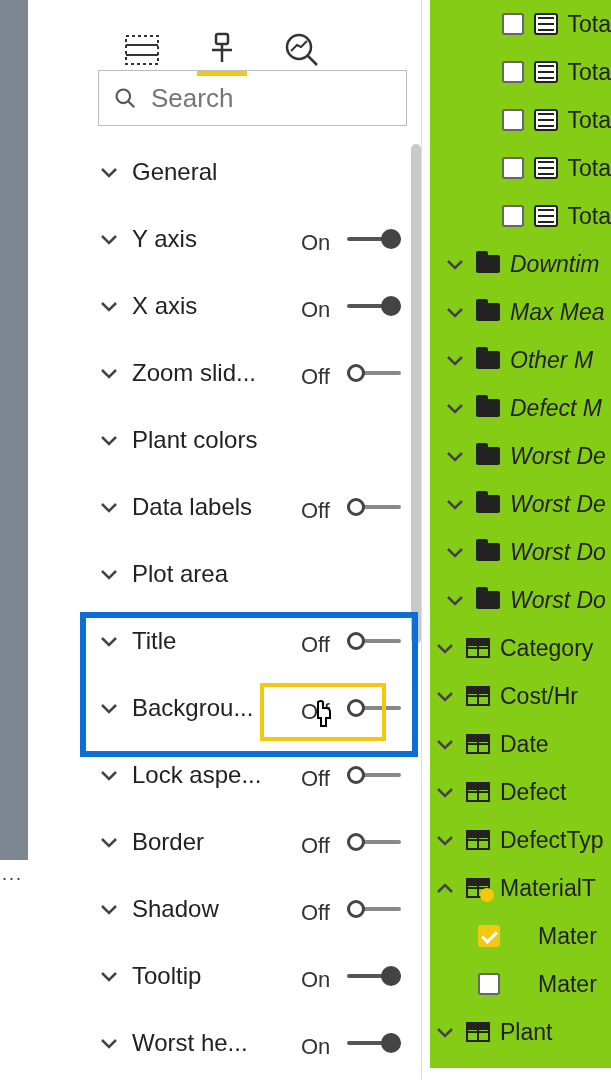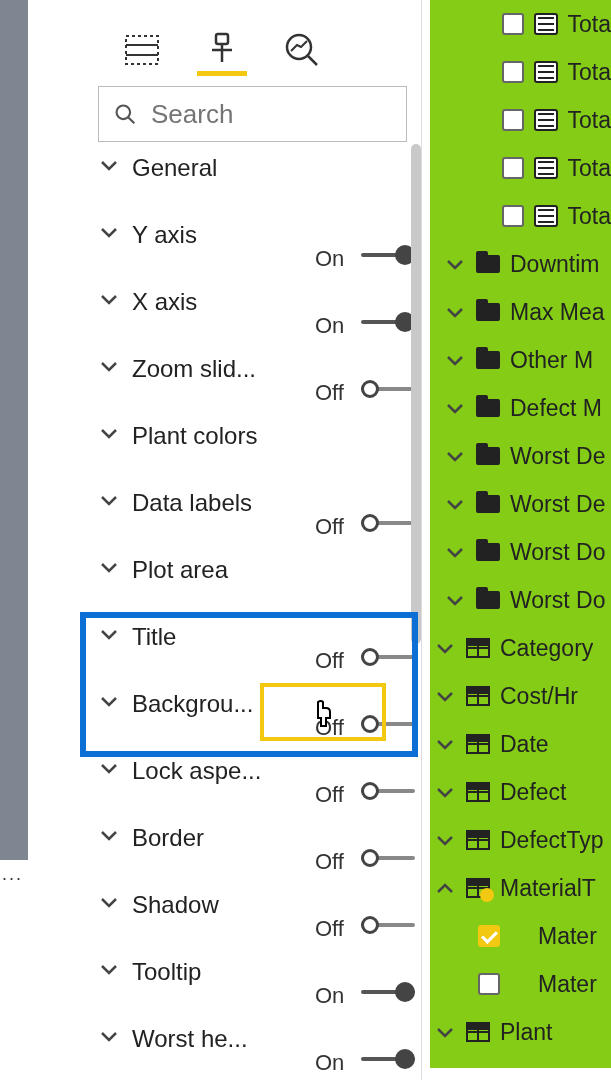--- a/index.html
+++ b/index.html
@@ -53,21 +53,21 @@
     position: relative;
   }
   .tab-underline {
     position: absolute;
     bottom: -6px;
     width: 50px;
     height: 5px;
     background: #F2C811;
   }
   .search-wrap {
-    margin: 16px 14px 12px 14px;
+    margin: 0 14px 12px 14px;
     border: 1px solid #bbb;
     height: 56px;
     display: flex;
     align-items: center;
     padding: 0 14px;
     gap: 14px;
     background: #fff;
   }
   .search-wrap input {
     border: none;
@@ -77,22 +77,23 @@
     outline: none;
     background: transparent;
   }
 
   .fmt-list {
     flex: 1;
     overflow-y: hidden;
   }
   .fmt-item {
     display: flex;
+    align-items: center;
     height: 67px;
-    padding: 0 0 0 14px;
+    padding: 0 14px 0 14px;
     gap: 12px;
     cursor: pointer;
   }
   .fmt-label {
     flex: 1;
     font-size: 24px;
     color: #222;
     white-space: nowrap;
     overflow: hidden;
     text-overflow: ellipsis;
@@ -250,21 +251,21 @@
   }
   .ico-table {
     background:
      linear-gradient(#222,#222) 0 0/100% 6px no-repeat,
      linear-gradient(#222,#222) 0 50%/100% 2px no-repeat,
      linear-gradient(#222,#222) 50% 0/2px 100% no-repeat;
     border: 2px solid #222;
     width: 24px;
     height: 20px;
   }
-  .pad-1 { padding-left: 14px; }
+  .pad-1 { padding-left: 14px; font-style: italic; }
   .pad-2 { padding-left: 4px; }
   .pad-3 { padding-left: 48px; }
 
   .table-checked-badge {
     position: relative;
   }
   .table-checked-badge::after {
     content: "";
     position: absolute;
     right: -6px;

